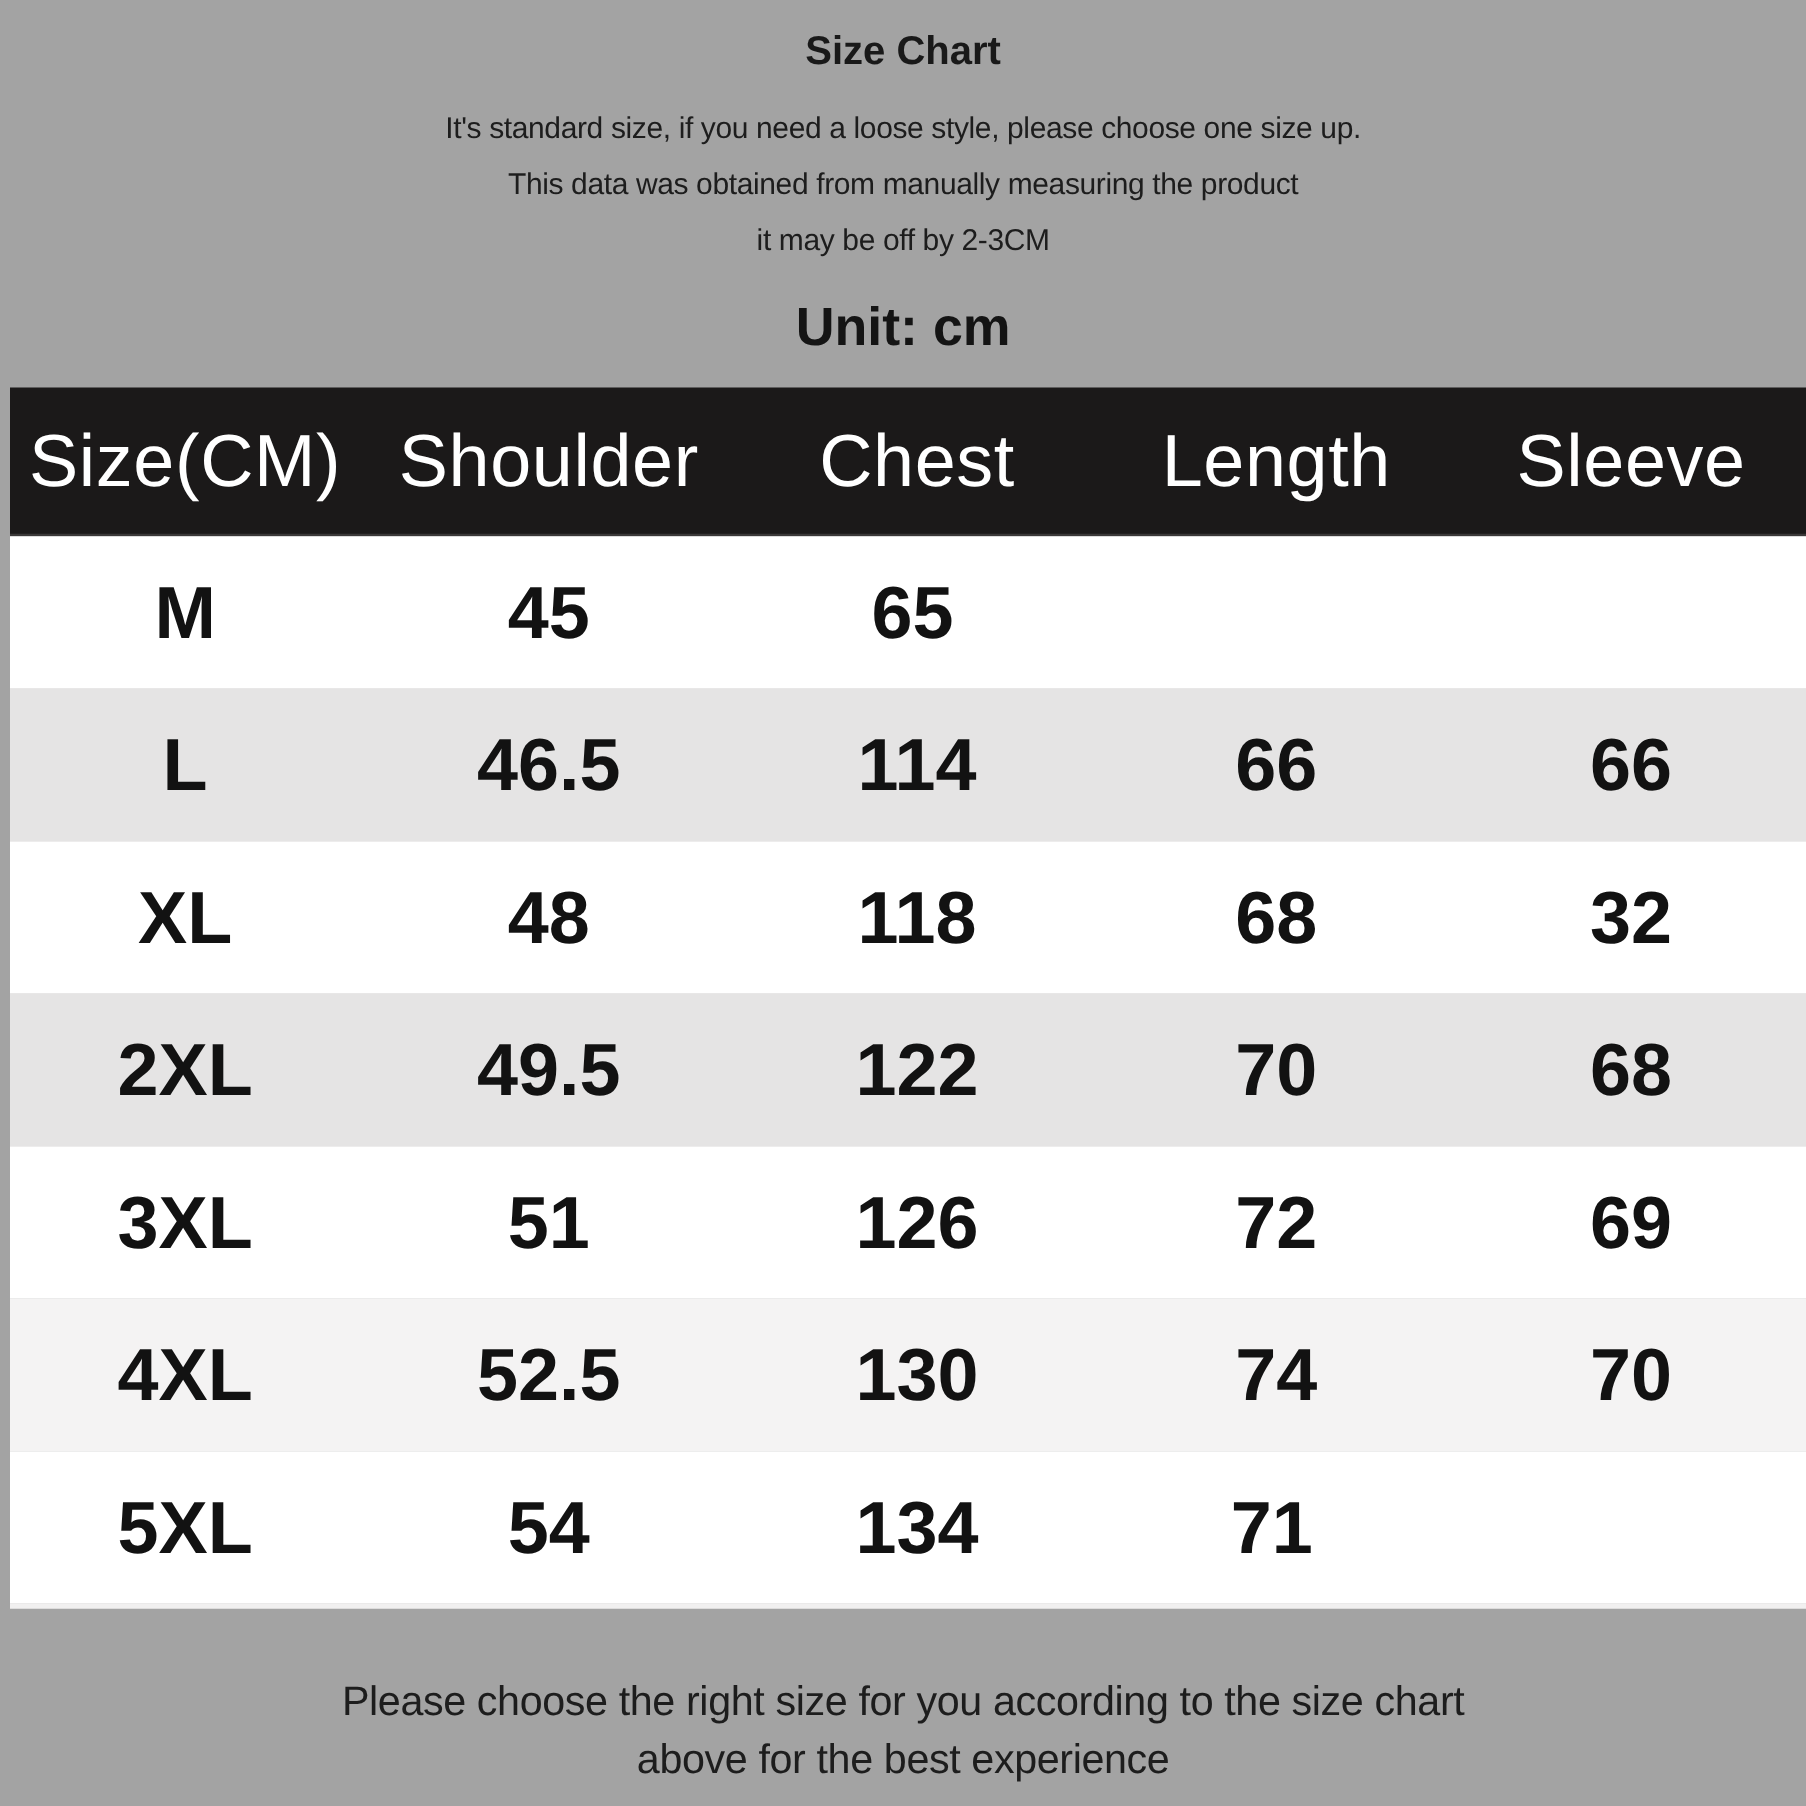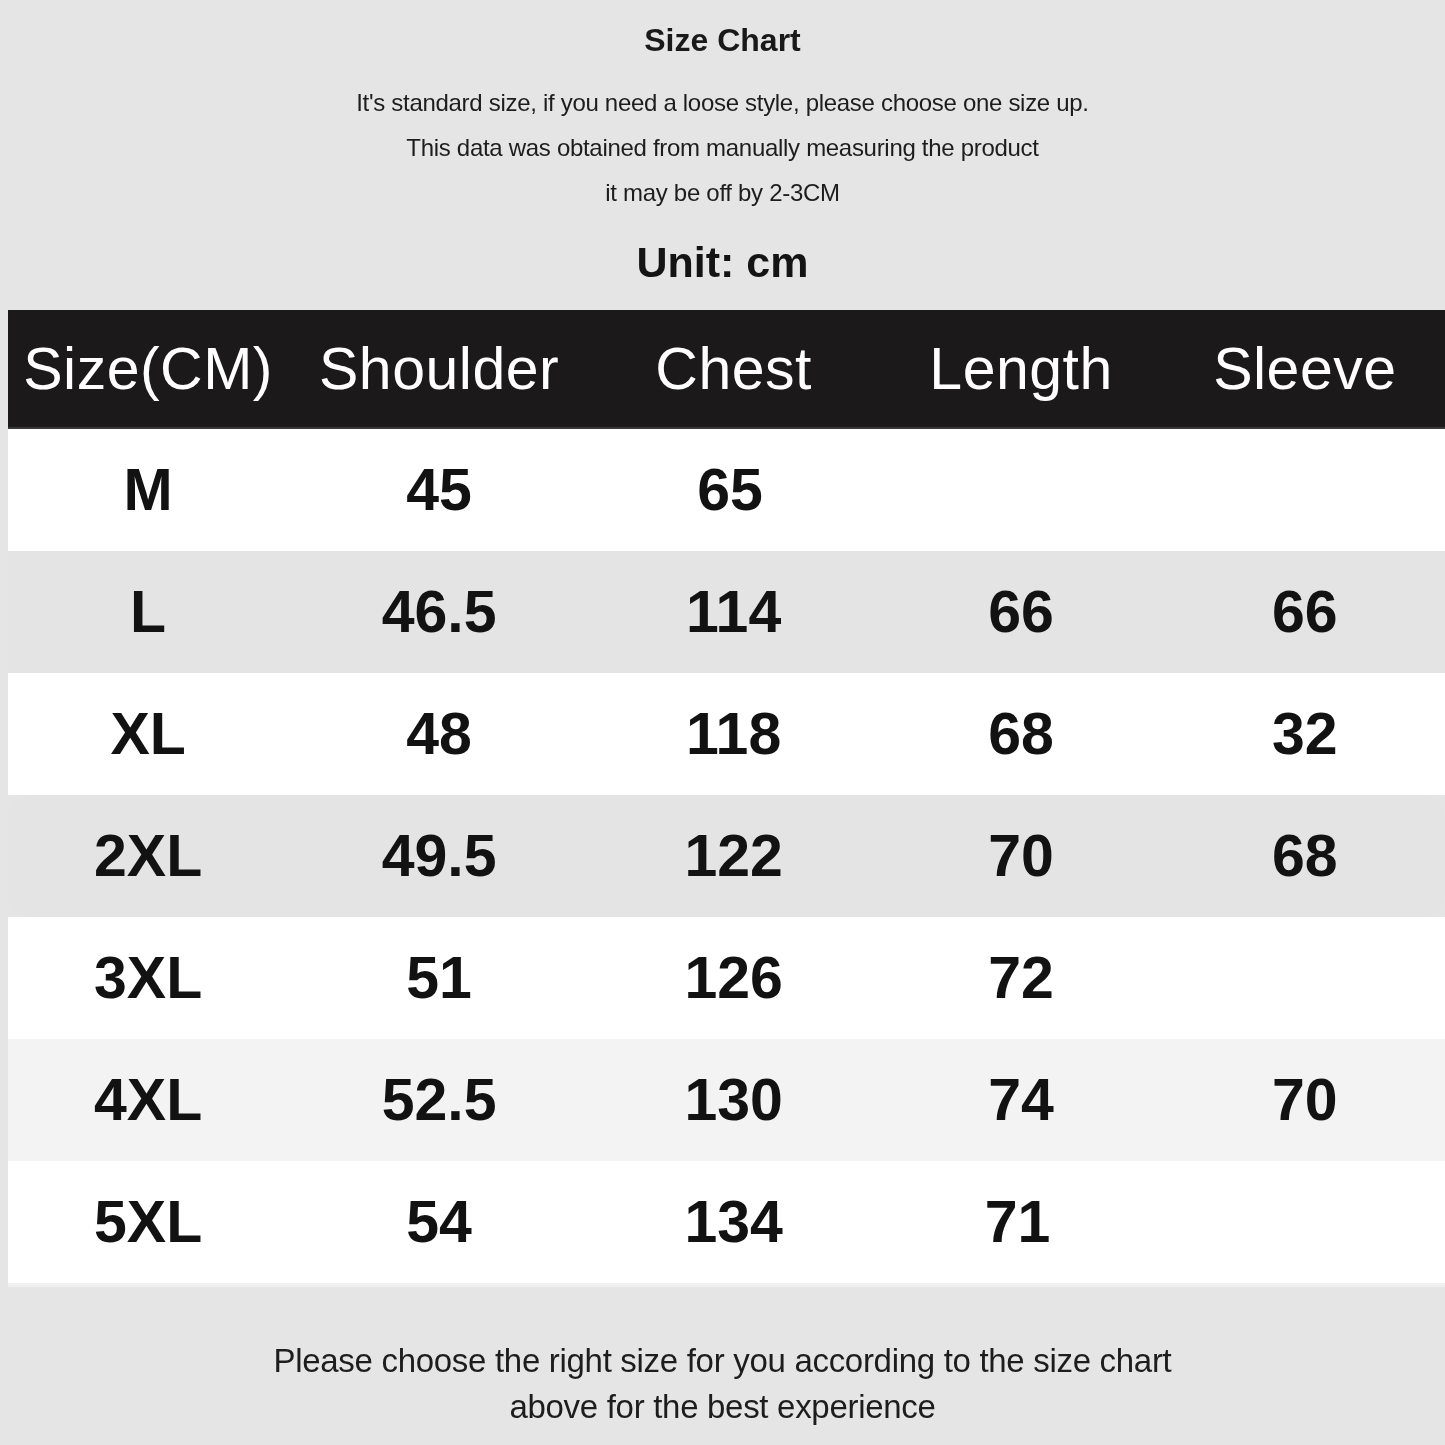--- a/index.html
+++ b/index.html
@@ -6,21 +6,21 @@
     margin: 0;
     padding: 0;
     background: #ffffff;
     font-family: "Liberation Sans", sans-serif;
     color: #1c1c1c;
   }
   .page {
     position: relative;
     width: 1445px;
     height: 1445px;
-    background: #e5e5e5;
+    background: #a3a3a3;
     overflow: hidden;
   }
   .title {
     position: absolute;
     top: 22px;
     left: 0;
     width: 100%;
     text-align: center;
     font-size: 32px;
     font-weight: 700;
@@ -144,32 +144,33 @@
           <div class="t-cell c3">66</div>
           <div class="t-cell c4">66</div>
         </div>
         <div class="t-row" style="background: rgb(255, 255, 255);">
           <div class="t-cell c0">XL</div>
           <div class="t-cell c1">48</div>
           <div class="t-cell c2">118</div>
           <div class="t-cell c3">68</div>
           <div class="t-cell c4">32</div>
         </div>
-        <div class="t-row" style="background: rgb(229, 228, 228); border-radius: 24px;">
+        <div class="t-row" style="background: rgb(229, 228, 228);">
           <div class="t-cell c0">2XL</div>
           <div class="t-cell c1">49.5</div>
           <div class="t-cell c2">122</div>
           <div class="t-cell c3">70</div>
           <div class="t-cell c4">68</div>
         </div>
         <div class="t-row" style="background: rgb(255, 255, 255);">
           <div class="t-cell c0">3XL</div>
           <div class="t-cell c1">51</div>
           <div class="t-cell c2">126</div>
           <div class="t-cell c3">72</div>
+          <div class="t-cell c4">69</div>
         </div>
         <div class="t-row" style="background: rgb(244, 243, 243);">
           <div class="t-cell c0">4XL</div>
           <div class="t-cell c1">52.5</div>
           <div class="t-cell c2">130</div>
           <div class="t-cell c3">74</div>
           <div class="t-cell c4">70</div>
         </div>
         <div class="t-row" style="background: rgb(255, 255, 255);">
           <div class="t-cell c0">5XL</div>

